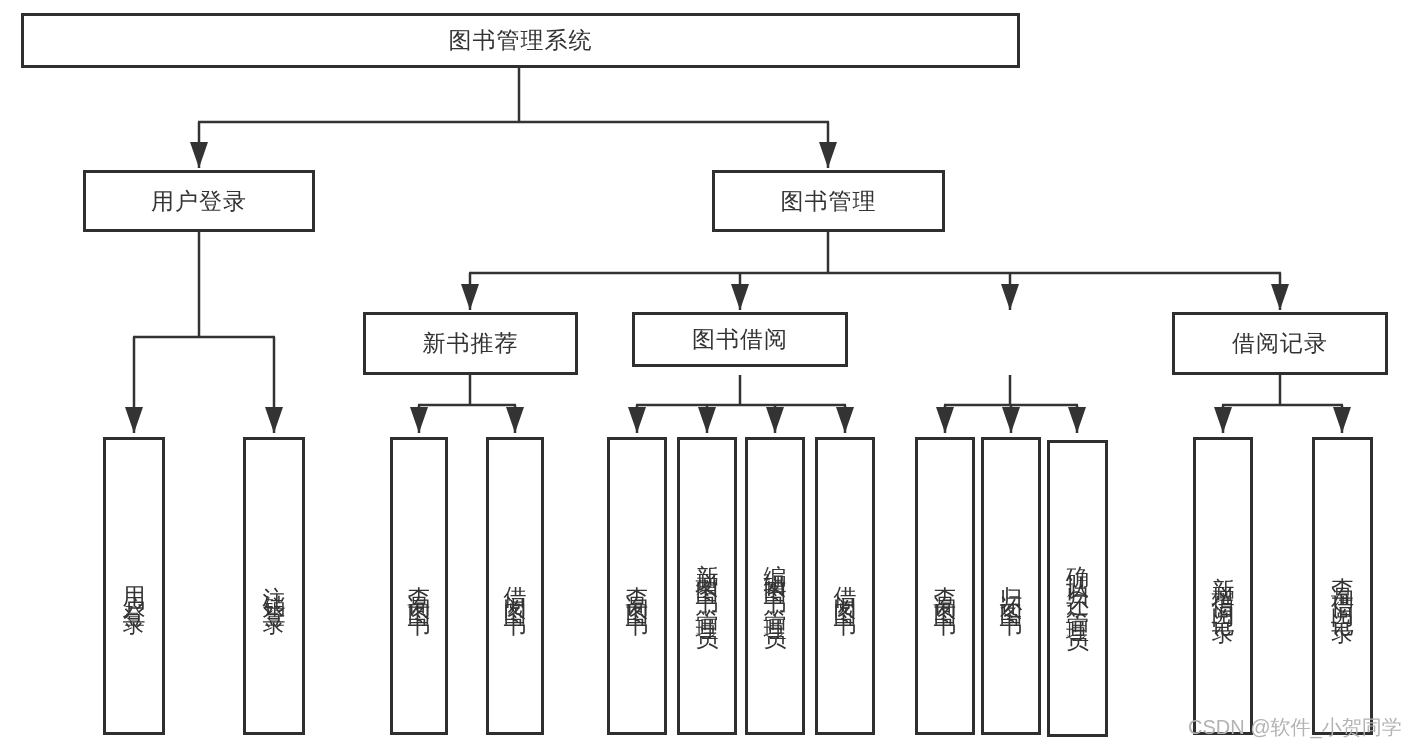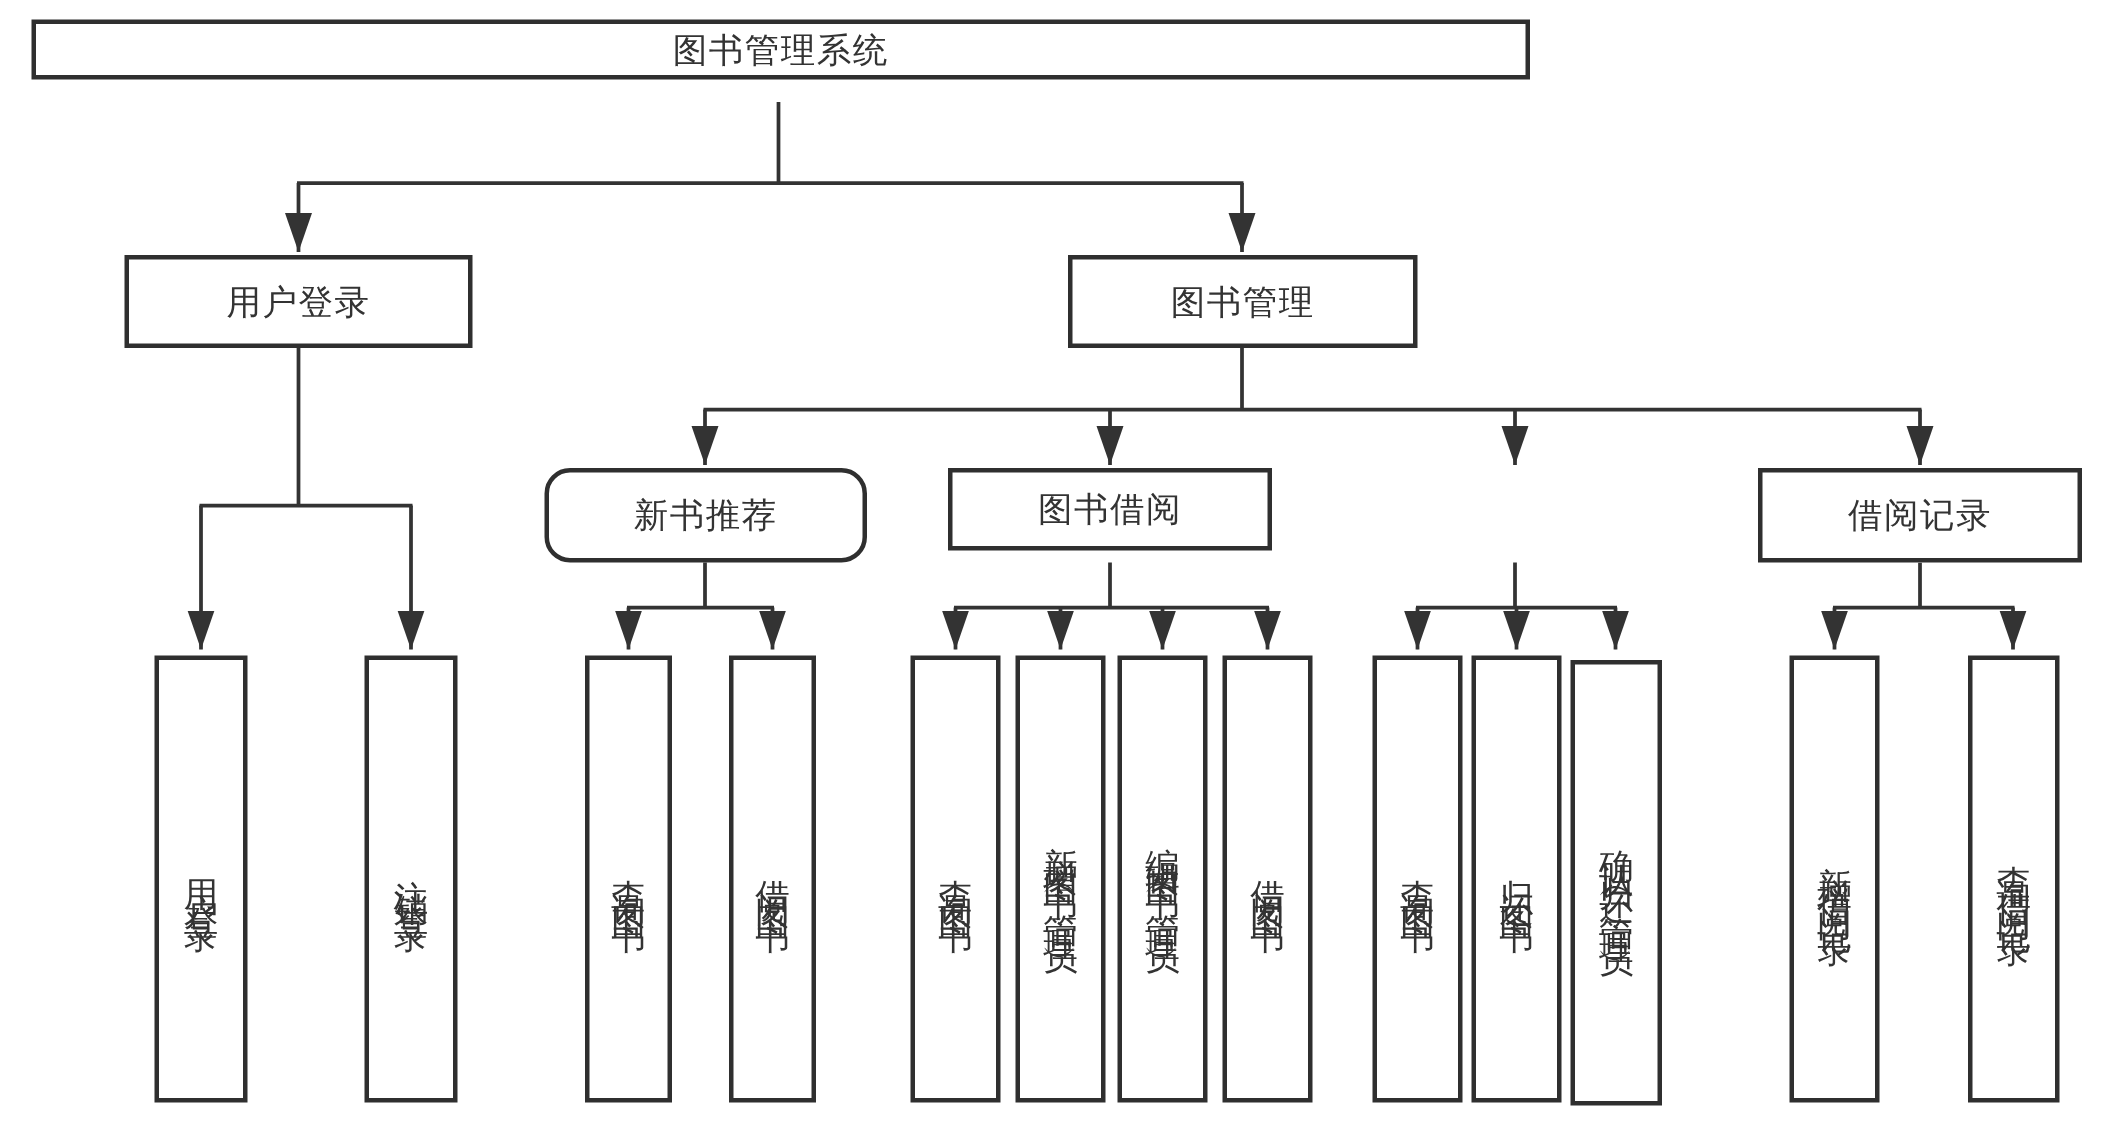--- a/index.html
+++ b/index.html
@@ -102,26 +102,26 @@
       <line x1="1011" y1="405" x2="1011" y2="433" marker-end="url(#arrow)"></line>
       <line x1="1077" y1="405" x2="1077" y2="433" marker-end="url(#arrow)"></line>
 
       <line x1="1280" y1="375" x2="1280" y2="405"></line>
       <line x1="1222" y1="405" x2="1343" y2="405"></line>
       <line x1="1223" y1="405" x2="1223" y2="433" marker-end="url(#arrow)"></line>
       <line x1="1342" y1="405" x2="1342" y2="433" marker-end="url(#arrow)"></line>
     </g>
   </svg>
 
-  <div class="hbox" style="left:21px; top:13px; width:999px; height:40px;">图书管理系统</div>
+  <div class="hbox" style="left:21px; top:13px; width:999px; height:55px;">图书管理系统</div>
 
   <div class="hbox" style="left:83px; top:170px; width:232px; height:62px;">用户登录</div>
   <div class="hbox" style="left:712px; top:170px; width:233px; height:62px;">图书管理</div>
 
-  <div class="hbox" style="left:363px; top:312px; width:215px; height:63px;border-radius:17px;">新书推荐</div>
+  <div class="hbox" style="left:363px; top:312px; width:215px; height:63px;">新书推荐</div>
   <div class="hbox" style="left:632px; top:312px; width:216px; height:55px;">图书借阅</div>
   <div class="hbox" style="left:1172px; top:312px; width:216px; height:63px;">借阅记录</div>
 
   <div class="vbox" style="left:103px; top:437px; width:62px; height:298px;">用户登录</div>
   <div class="vbox" style="left:243px; top:437px; width:62px; height:298px;">注销登录</div>
 
   <div class="vbox" style="left:390px; top:437px; width:58px; height:298px;">查询图书</div>
   <div class="vbox" style="left:486px; top:437px; width:58px; height:298px;">借阅图书</div>
 
   <div class="vbox" style="left:607px; top:437px; width:60px; height:298px;">查询图书</div>
@@ -129,14 +129,15 @@
   <div class="vbox" style="left:745px; top:437px; width:60px; height:298px;">编辑图书（管理员）</div>
   <div class="vbox" style="left:815px; top:437px; width:60px; height:298px;">借阅图书</div>
 
   <div class="vbox" style="left:915px; top:437px; width:60px; height:298px;">查询图书</div>
   <div class="vbox" style="left:981px; top:437px; width:60px; height:298px;">归还图书</div>
   <div class="vbox" style="left:1047px; top:440px; width:61px; height:297px;">确认归还（管理员）</div>
 
   <div class="vbox" style="left:1193px; top:437px; width:60px; height:298px;">新增借阅记录</div>
   <div class="vbox" style="left:1312px; top:437px; width:61px; height:298px;">查询借阅记录</div>
 
+  <div id="watermark">CSDN @软件_小贺同学</div>
 
 </div>
 
 </body></html>

